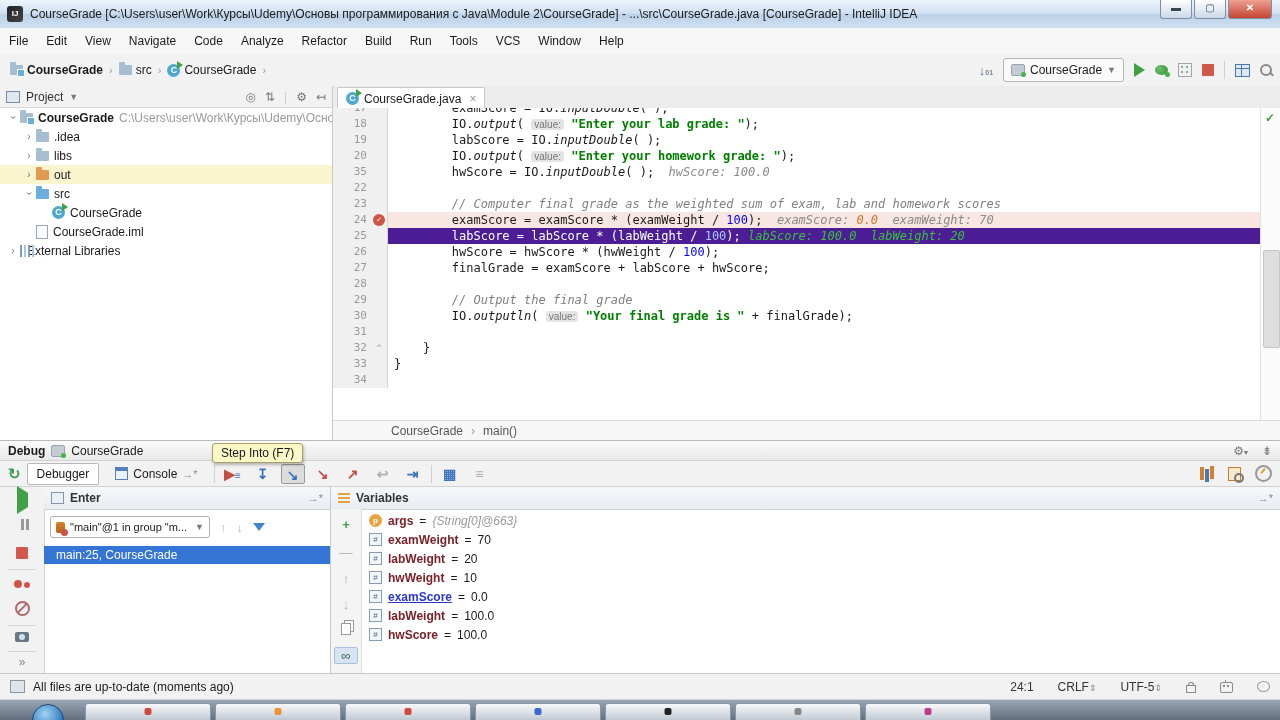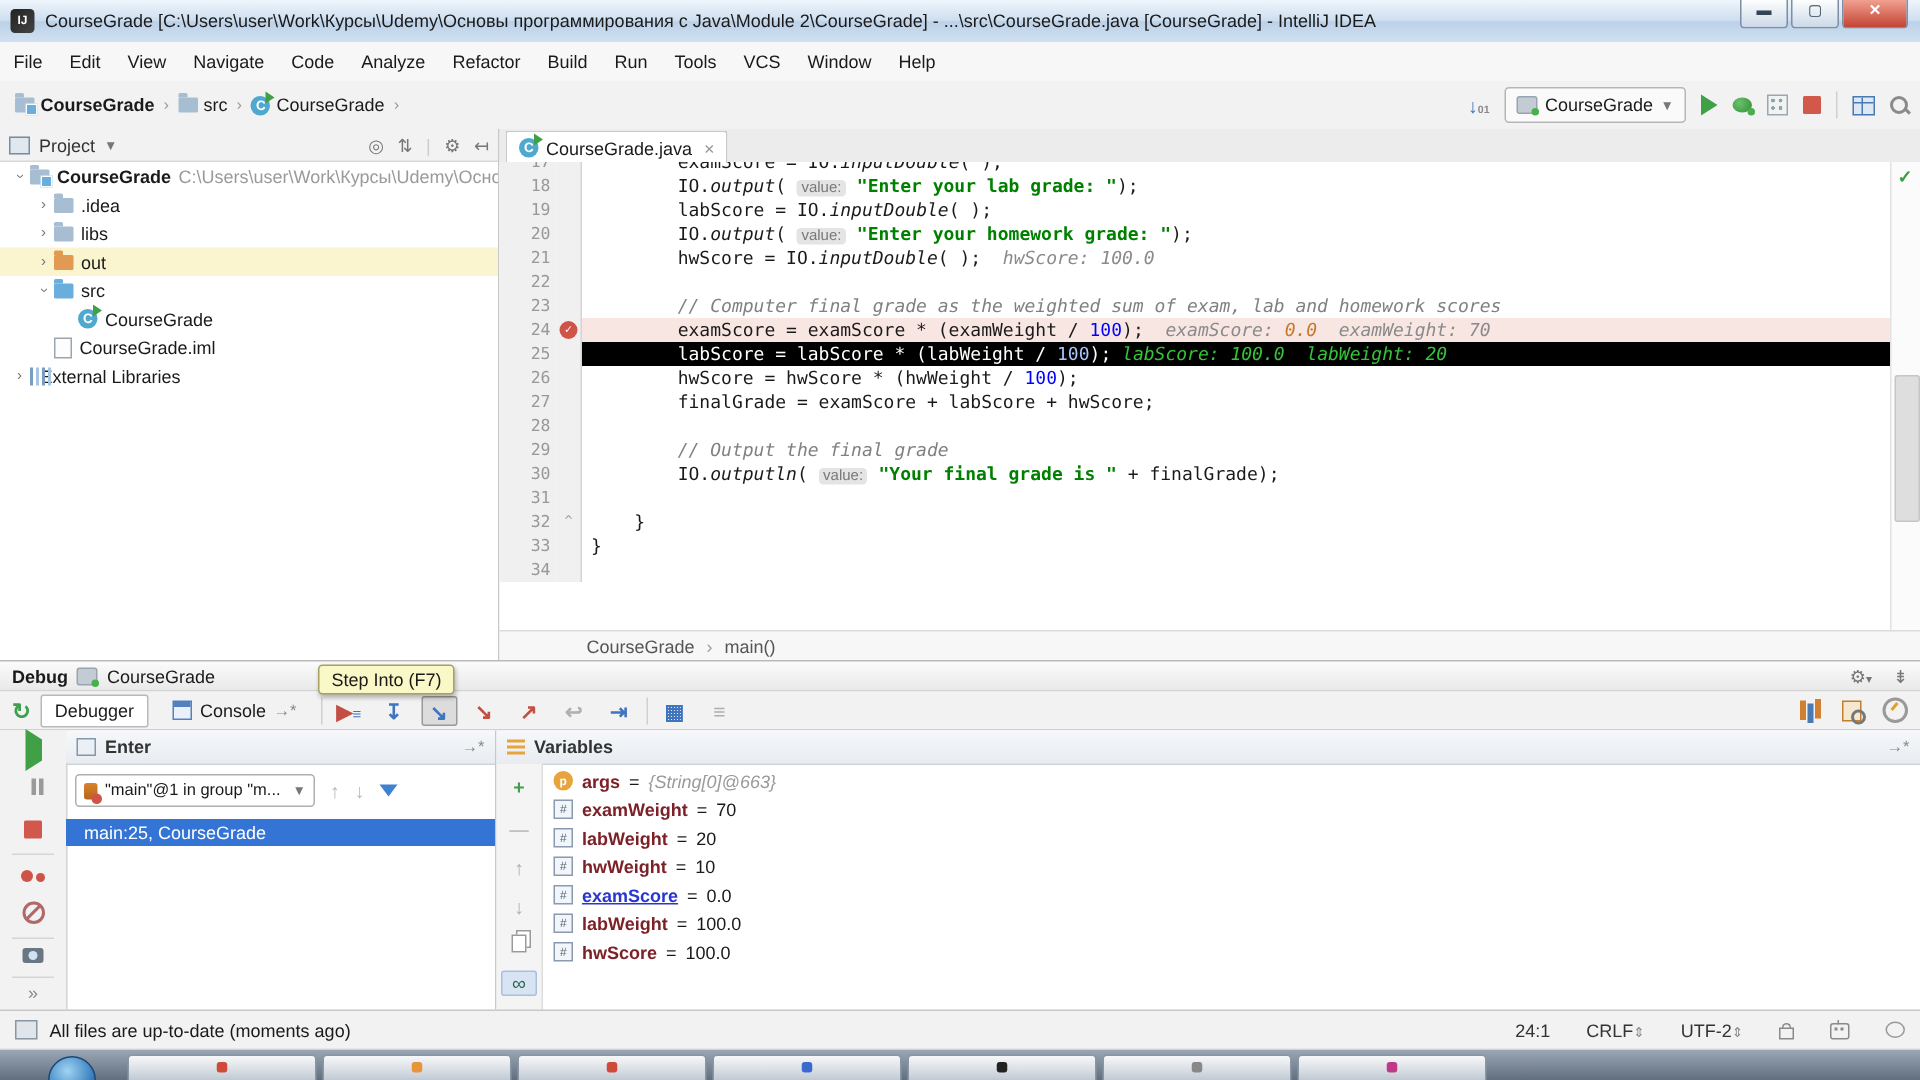--- a/index.html
+++ b/index.html
@@ -93,21 +93,21 @@
   .tab-close{color:#999;font-size:12px;margin-left:3px;}
   #code{left:333px;top:108px;width:927px;height:312px;background:#fff;overflow:hidden;
     font-family:"DejaVu Sans Mono",monospace;font-size:12px;}
   #code-lines{margin-top:-8px;}
   .line{display:flex;height:16px;line-height:16px;white-space:pre;}
   .lnum{width:34px;text-align:right;color:#999;background:#f0f0f0;flex:none;font-size:11px;padding-right:4px;}
   .gicon{width:16px;background:#f0f0f0;border-right:1px solid #d4d4d4;flex:none;position:relative;color:#999;
     text-align:center;font-size:9px;}
   .ltext{flex:1;padding-left:6px;}
   .line.break .ltext{background:#f8e6e2;}
-  .line.exec .ltext{background:#000000;color:#fff;}
+  .line.exec .ltext{background:#4c1d95;color:#fff;}
   .tk-m{font-style:italic;}
   .tk-s{color:#008000;font-weight:bold;}
   .tk-n{color:#0000ff;}
   .line.exec .tk-n{color:#a8c6ff;}
   .tk-c{color:#808080;font-style:italic;}
   .tk-h{background:#e4e4e4;color:#787878;border-radius:3px;font-size:10px;padding:0 3px;
     font-family:"Liberation Sans",sans-serif;}
   .tk-d{color:#8a8a8a;font-style:italic;}
   .tk-o{color:#c87828;font-style:italic;}
   .tk-g{color:#35c435;font-style:italic;}
@@ -324,21 +324,21 @@
     <span>CourseGrade.java</span>
     <span class="tab-close">×</span>
   </span>
 </div>
 <div id="code" class="abs">
   <div id="code-lines">
       <div class="line"><span class="lnum">17</span><span class="gicon"></span><span class="ltext"><span class="tk-p">        examScore = IO.</span><span class="tk-m">inputDouble</span><span class="tk-p">( );</span></span></div>
       <div class="line"><span class="lnum">18</span><span class="gicon"></span><span class="ltext"><span class="tk-p">        IO.</span><span class="tk-m">output</span><span class="tk-p">( </span><span class="tk-h">value:</span><span class="tk-p"> </span><span class="tk-s">"Enter your lab grade: "</span><span class="tk-p">);</span></span></div>
       <div class="line"><span class="lnum">19</span><span class="gicon"></span><span class="ltext"><span class="tk-p">        labScore = IO.</span><span class="tk-m">inputDouble</span><span class="tk-p">( );</span></span></div>
       <div class="line"><span class="lnum">20</span><span class="gicon"></span><span class="ltext"><span class="tk-p">        IO.</span><span class="tk-m">output</span><span class="tk-p">( </span><span class="tk-h">value:</span><span class="tk-p"> </span><span class="tk-s">"Enter your homework grade: "</span><span class="tk-p">);</span></span></div>
-      <div class="line"><span class="lnum">21</span><span class="gicon"></span><span class="ltext"><span class="tk-p">        hwScore = IO.</span><span class="tk-m">inputDouble</span><span class="tk-p">( );  </span><span class="tk-d">hwScore: 100.0</span></span></div>
+      <div class="line"><span class="lnum">35</span><span class="gicon"></span><span class="ltext"><span class="tk-p">        hwScore = IO.</span><span class="tk-m">inputDouble</span><span class="tk-p">( );  </span><span class="tk-d">hwScore: 100.0</span></span></div>
       <div class="line"><span class="lnum">22</span><span class="gicon"></span><span class="ltext"></span></div>
       <div class="line"><span class="lnum">23</span><span class="gicon"></span><span class="ltext"><span class="tk-c">        // Computer final grade as the weighted sum of exam, lab and homework scores</span></span></div>
       <div class="line break"><span class="lnum">24</span><span class="gicon"><span class="bp-dot">✓</span></span><span class="ltext"><span class="tk-p">        examScore = examScore * (examWeight / </span><span class="tk-n">100</span><span class="tk-p">);  </span><span class="tk-d">examScore: </span><span class="tk-o">0.0</span><span class="tk-d">  examWeight: 70</span></span></div>
       <div class="line exec"><span class="lnum">25</span><span class="gicon"></span><span class="ltext"><span class="tk-p">        labScore = labScore * (labWeight / </span><span class="tk-n">100</span><span class="tk-p">); </span><span class="tk-g">labScore: 100.0  labWeight: 20</span></span></div>
       <div class="line"><span class="lnum">26</span><span class="gicon"></span><span class="ltext"><span class="tk-p">        hwScore = hwScore * (hwWeight / </span><span class="tk-n">100</span><span class="tk-p">);</span></span></div>
       <div class="line"><span class="lnum">27</span><span class="gicon"></span><span class="ltext"><span class="tk-p">        finalGrade = examScore + labScore + hwScore;</span></span></div>
       <div class="line"><span class="lnum">28</span><span class="gicon"></span><span class="ltext"></span></div>
       <div class="line"><span class="lnum">29</span><span class="gicon"></span><span class="ltext"><span class="tk-c">        // Output the final grade</span></span></div>
       <div class="line"><span class="lnum">30</span><span class="gicon"></span><span class="ltext"><span class="tk-p">        IO.</span><span class="tk-m">outputln</span><span class="tk-p">( </span><span class="tk-h">value:</span><span class="tk-p"> </span><span class="tk-s">"Your final grade is "</span><span class="tk-p"> + finalGrade);</span></span></div>
       <div class="line"><span class="lnum">31</span><span class="gicon"></span><span class="ltext"></span></div>
@@ -493,21 +493,21 @@
       </div>
   </div>
 </div>
 
 <div id="statusbar" class="abs">
   <span class="i ic-term"></span>
   <span>All files are up-to-date (moments ago)</span>
   <span id="sb-right">
     <span>24:1</span>
     <span><span>CRLF</span><span class="updn">⇕</span></span>
-    <span><span>UTF-2</span><span class="updn">⇕</span></span>
+    <span><span>UTF-5</span><span class="updn">⇕</span></span>
     <span class="i ic-lock"></span>
     <span class="i ic-hector"></span>
     <span class="i ic-balloon"></span>
   </span>
 </div>
 
 <div id="taskbar" class="abs">
   <span class="orb"></span>
 <span class="tbtn" style="left: 85px;">
       <span class="dot" style="background: rgb(208, 74, 58);"></span>

